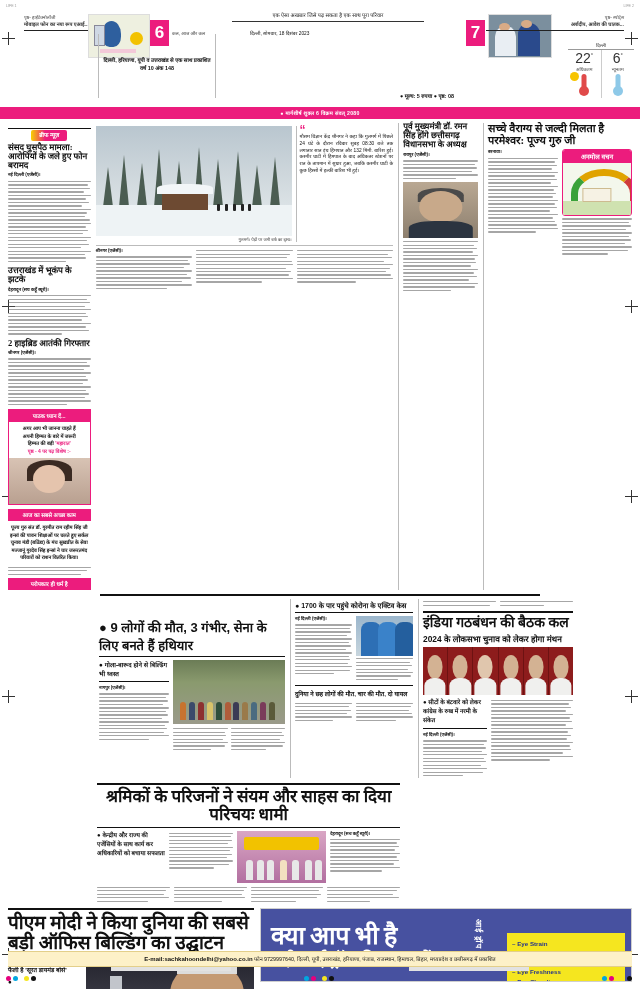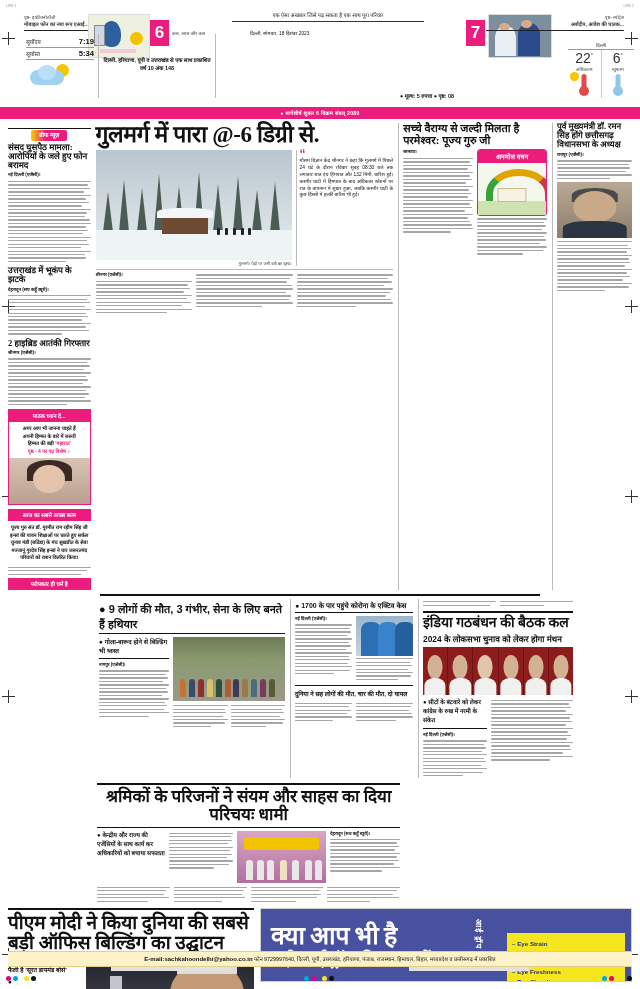--- a/index.html
+++ b/index.html
@@ -188,35 +188,20 @@
     </div>
 
     <div class="thumb" style="left:88px;top:14px;width:60px;height:42px;background:#eef0e0">
       <div style="position:absolute;left:22%;top:14%;width:32%;height:62%;background:#2e5f9e;border-radius:50% 50% 40% 40%"></div>
       <div style="position:absolute;left:8%;top:24%;width:16%;height:46%;background:#cfd8e4;border:1px solid #889"></div>
       <div style="position:absolute;right:10%;top:40%;width:22%;height:32%;background:#f2c200;border-radius:50%"></div>
       <div style="position:absolute;left:18%;bottom:10%;width:60%;height:8%;background:#f3c9d8"></div>
     </div>
     <div class="pagenum" style="left:150px;top:20px">6</div>
 
-    <div class="sunbox">
-      <div class="sunrow">
-        <span>सूर्योदय</span>
-        <span>7:19</span>
-      </div>
-      <div class="sunrow">
-        <span>सूर्यास्त</span>
-        <span>5:34</span>
-      </div>
-      <div style="position:relative;height:26px;margin-top:2px">
-        <div style="position:absolute;left:30px;top:2px;width:13px;height:13px;background:#f7c400;border-radius:50%"></div>
-        <div style="position:absolute;left:4px;top:8px;width:34px;height:15px;background:#9fd2f0;border-radius:10px"></div>
-        <div style="position:absolute;left:12px;top:3px;width:18px;height:15px;background:#b9e0f7;border-radius:50%"></div>
-      </div>
-    </div>
 
     <div class="pubinfo" style="white-space:pre-line">दिल्ली, हरियाणा, यूपी व उत्तराखंड से एक साथ प्रकाशित
 वर्ष 10 अंक 148</div>
 
     <div class="vline" style="left:98px;top:34px;height:64px"></div>
     <div class="vline" style="left:215px;top:34px;height:64px"></div>
 
     <div style="position:absolute;left:232px;top:11px;width:192px;text-align:center;font-size:5.4px;
                 color:#111;border-bottom:1px solid #333;padding-bottom:2px">एक ऐसा अखबार जिसे पढ़ सकता है एक साथ पूरा परिवार</div>
 
@@ -369,21 +354,20 @@
                 <i style="width:100%"></i>
                 <i style="width:96%"></i>
                 <i style="width:88%"></i>
               </span>
           </div>
           <div class="goldbar" style="margin-top:3px">परोपकार ही धर्म है</div>
         </div>
       </div>
 
       <div style="width:310px">
-        <div class="sect-title" style="font-size:23px;letter-spacing:-.4px">गुलमर्ग में पारा @-6 डिग्री से.</div>
 
         <div style="display:flex;gap:4px;margin-top:3px">
           <div style="width:196px">
             <div class="photo snow" style="height:110px">
               <div class="tree" style="left:4%;border-bottom-width:40px"></div>
               <div class="tree" style="left:12%;border-bottom-width:52px"></div>
               <div class="tree" style="left:21%;border-bottom-width:44px"></div>
               <div class="tree" style="left:30%;border-bottom-width:58px"></div>
               <div class="tree" style="left:40%;border-bottom-width:46px"></div>
               <div class="tree" style="left:50%;border-bottom-width:60px"></div>
@@ -448,78 +432,20 @@
                 <i style="width:97%"></i>
                 <i style="width:93%"></i>
               <i style="width:98%"></i>
                 <i style="width:100%"></i>
                 <i style="width:62%"></i>
               </span>
           </div>
         </div>
       </div>
 
-      <div style="width:150px;border-left:1px solid #bbb;padding-left:4px">
-        <div class="sect-title" style="font-size:11px">सच्चे वैराग्य से जल्दी मिलता है परमेश्वर: पूज्य गुरु जी</div>
-        <div style="display:flex;gap:4px;margin-top:3px">
-          <div style="flex:1;font-size:4.6px;line-height:6.6px;text-align:justify">
-            <b>बरनावा।</b>
-            <span class="fakelines">
-                <i style="width:100%"></i>
-                <i style="width:96%"></i>
-                <i style="width:98%"></i>
-              <i style="width:92%"></i>
-                <i style="width:100%"></i>
-                <i style="width:95%"></i>
-                <i style="width:99%"></i>
-              <i style="width:90%"></i>
-                <i style="width:100%"></i>
-                <i style="width:94%"></i>
-                <i style="width:97%"></i>
-              <i style="width:93%"></i>
-                <i style="width:100%"></i>
-                <i style="width:96%"></i>
-                <i style="width:98%"></i>
-              <i style="width:89%"></i>
-                <i style="width:100%"></i>
-                <i style="width:93%"></i>
-                <i style="width:95%"></i>
-              <i style="width:99%"></i>
-                <i style="width:100%"></i>
-                <i style="width:68%"></i>
-              </span>
-          </div>
-          <div style="flex:1">
-            <div class="anmol">
-              <div class="anmol-h">अनमोल वचन</div>
-              <div class="anmol-img">
-                <div class="rainbow"></div>
-                <div class="grass"></div>
-                <div class="tmp"></div>
-              </div>
-            </div>
-            <div style="font-size:4.6px;line-height:6.6px;text-align:justify;margin-top:2px">
-              <span class="fakelines">
-                  <i style="width:100%"></i>
-                  <i style="width:95%"></i>
-                  <i style="width:98%"></i>
-                <i style="width:92%"></i>
-                  <i style="width:100%"></i>
-                  <i style="width:96%"></i>
-                  <i style="width:99%"></i>
-                <i style="width:90%"></i>
-                  <i style="width:100%"></i>
-                  <i style="width:94%"></i>
-                  <i style="width:66%"></i>
-                </span>
-            </div>
-          </div>
-        </div>
-      </div>
-
       <div style="width:78px;border-left:1px solid #bbb;padding-left:4px">
         <div class="sect-title" style="font-size:8.4px">पूर्व मुख्यमंत्री डॉ. रमन सिंह होंगे छत्तीसगढ़ विधानसभा के अध्यक्ष</div>
         <div style="font-size:4.6px;line-height:6.4px;margin-top:2px;text-align:justify">
           <b>रायपुर (एजेंसी)।</b>
           <span class="fakelines">
               <i style="width:100%"></i>
               <i style="width:96%"></i>
               <i style="width:98%"></i>
             <i style="width:92%"></i>
               <i style="width:100%"></i>
@@ -544,30 +470,88 @@
               <i style="width:100%"></i>
               <i style="width:94%"></i>
               <i style="width:98%"></i>
             <i style="width:88%"></i>
               <i style="width:100%"></i>
               <i style="width:96%"></i>
               <i style="width:64%"></i>
             </span>
         </div>
       </div>
+
+      <div style="width:150px;border-left:1px solid #bbb;padding-left:4px">
+        <div class="sect-title" style="font-size:11px">सच्चे वैराग्य से जल्दी मिलता है परमेश्वर: पूज्य गुरु जी</div>
+        <div style="display:flex;gap:4px;margin-top:3px">
+          <div style="flex:1;font-size:4.6px;line-height:6.6px;text-align:justify">
+            <b>बरनावा।</b>
+            <span class="fakelines">
+                <i style="width:100%"></i>
+                <i style="width:96%"></i>
+                <i style="width:98%"></i>
+              <i style="width:92%"></i>
+                <i style="width:100%"></i>
+                <i style="width:95%"></i>
+                <i style="width:99%"></i>
+              <i style="width:90%"></i>
+                <i style="width:100%"></i>
+                <i style="width:94%"></i>
+                <i style="width:97%"></i>
+              <i style="width:93%"></i>
+                <i style="width:100%"></i>
+                <i style="width:96%"></i>
+                <i style="width:98%"></i>
+              <i style="width:89%"></i>
+                <i style="width:100%"></i>
+                <i style="width:93%"></i>
+                <i style="width:95%"></i>
+              <i style="width:99%"></i>
+                <i style="width:100%"></i>
+                <i style="width:68%"></i>
+              </span>
+          </div>
+          <div style="flex:1">
+            <div class="anmol">
+              <div class="anmol-h">अनमोल वचन</div>
+              <div class="anmol-img">
+                <div class="rainbow"></div>
+                <div class="grass"></div>
+                <div class="tmp"></div>
+              </div>
+            </div>
+            <div style="font-size:4.6px;line-height:6.6px;text-align:justify;margin-top:2px">
+              <span class="fakelines">
+                  <i style="width:100%"></i>
+                  <i style="width:95%"></i>
+                  <i style="width:98%"></i>
+                <i style="width:92%"></i>
+                  <i style="width:100%"></i>
+                  <i style="width:96%"></i>
+                  <i style="width:99%"></i>
+                <i style="width:90%"></i>
+                  <i style="width:100%"></i>
+                  <i style="width:94%"></i>
+                  <i style="width:66%"></i>
+                </span>
+            </div>
+          </div>
+        </div>
+      </div>
     </div>
 
     <div class="rule2" style="margin:4px 92px 3px 92px"></div>
 
     <div style="display:flex;gap:5px">
 
       <div style="width:86px"></div>
 
       <div style="width:186px">
-        <div class="subhead" style="font-size:11px;margin-top:2px;border-bottom:1px solid #111;padding-bottom:2px">
+        <div class="subhead" style="font-size:13px;margin-top:19px;border-bottom:1px solid #111;padding-bottom:2px">
           ● <span>9 लोगों की मौत, 3 गंभीर, सेना के लिए बनते हैं हथियार</span>
         </div>
         <div style="display:flex;gap:4px;margin-top:3px">
           <div style="width:70px">
             <div class="bullets">
               ● <span>गोला-बारूद होने से बिल्डिंग भी ध्वस्त</span>
             </div>
             <div class="rule" style="margin:3px 0"></div>
             <div style="font-size:4.5px;line-height:6.2px;text-align:justify">
               <b>नागपुर (एजेंसी)।</b>

